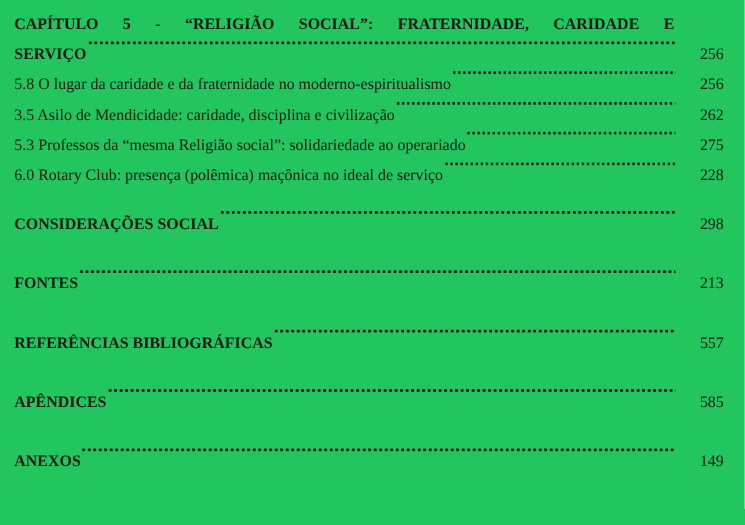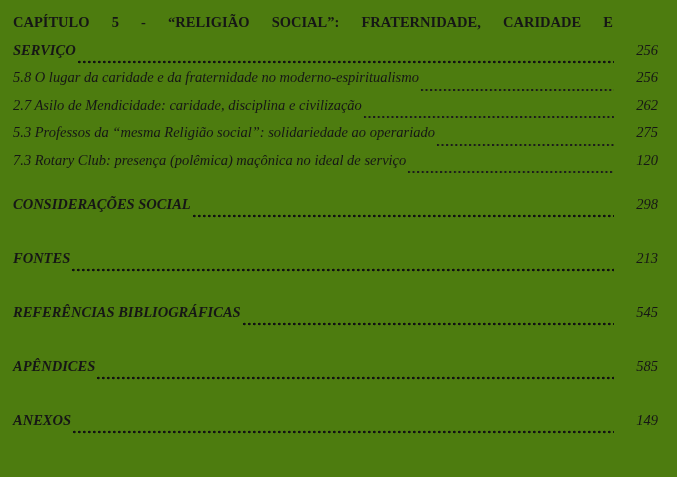--- a/index.html
+++ b/index.html
@@ -8,29 +8,28 @@
     width: 677px;
     height: 477px;
     font-family: "Liberation Serif", "DejaVu Serif", serif;
     color: #161616;
     overflow: hidden;
   }
   .page {
     width: 677px;
     height: 477px;
     padding: 9px 19px 0 13px;
-    background: #4d7c0f;
+    background: #22c55e;
   }
   .row {
     display: flex;
-    align-items: flex-end;
+    align-items: flex-start;
     font-size: 14.5px;
     line-height: 27.5px;
     white-space: nowrap;
-    font-style: italic;
   }
   .row .label { flex: 0 0 auto; }
   .bold { font-weight: bold; }
   .leader {
     flex: 1 1 auto;
     height: 4px;
     margin: 0 2px 0 1px;
     background-image: radial-gradient(circle at 2px 2px, #1b1b1b 1.05px, rgba(0,0,0,0) 1.4px);
     background-size: 4.6px 4px;
     background-repeat: repeat-x;
@@ -70,33 +69,33 @@
     <span class="leader heavy"></span>
     <span class="pagenum">256</span>
   </div>
 
   <div class="row">
     <span class="label">5.8 O lugar da caridade e da fraternidade no moderno-espiritualismo</span>
     <span class="leader"></span>
     <span class="pagenum">256</span>
   </div>
   <div class="row">
-    <span class="label">2.7 Asilo de Mendicidade: caridade, disciplina e civilização</span>
+    <span class="label">3.5 Asilo de Mendicidade: caridade, disciplina e civilização</span>
     <span class="leader"></span>
     <span class="pagenum">262</span>
   </div>
   <div class="row">
     <span class="label">5.3 Professos da “mesma Religião social”: solidariedade ao operariado</span>
     <span class="leader"></span>
     <span class="pagenum">275</span>
   </div>
   <div class="row">
-    <span class="label">7.3 Rotary Club: presença (polêmica) maçônica no ideal de serviço</span>
+    <span class="label">6.0 Rotary Club: presença (polêmica) maçônica no ideal de serviço</span>
     <span class="leader"></span>
-    <span class="pagenum">120</span>
+    <span class="pagenum">228</span>
   </div>
 
   <div class="spacer-lg"></div>
 
   <div class="row">
     <span class="label bold">CONSIDERAÇÕES SOCIAL</span>
     <span class="leader heavy"></span>
     <span class="pagenum">298</span>
   </div>
 
@@ -106,21 +105,21 @@
     <span class="label bold">FONTES</span>
     <span class="leader heavy"></span>
     <span class="pagenum">213</span>
   </div>
 
   <div class="spacer-md"></div>
 
   <div class="row">
     <span class="label bold">REFERÊNCIAS BIBLIOGRÁFICAS</span>
     <span class="leader heavy"></span>
-    <span class="pagenum">545</span>
+    <span class="pagenum">557</span>
   </div>
 
   <div class="spacer-md"></div>
 
   <div class="row">
     <span class="label bold">APÊNDICES</span>
     <span class="leader heavy"></span>
     <span class="pagenum">585</span>
   </div>
 

